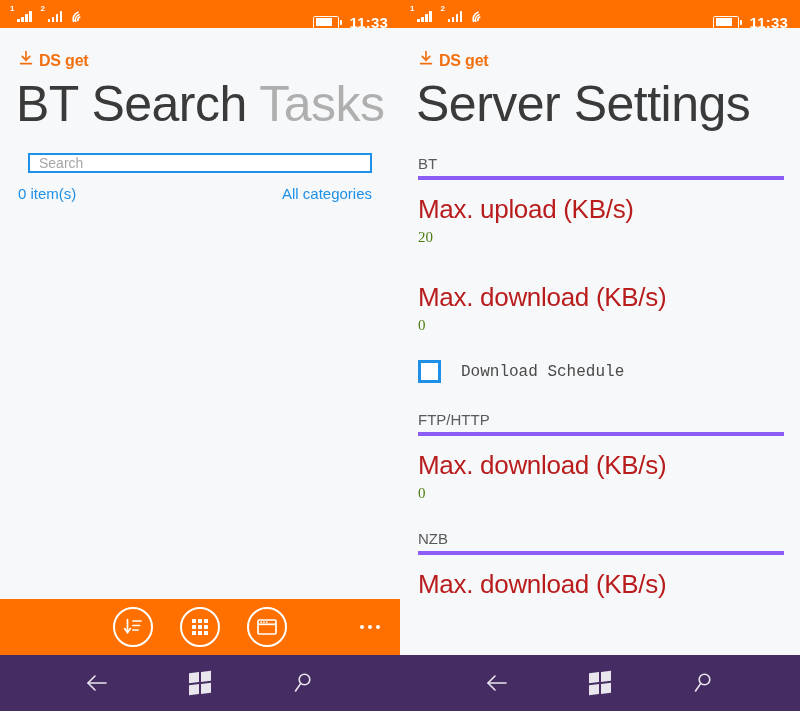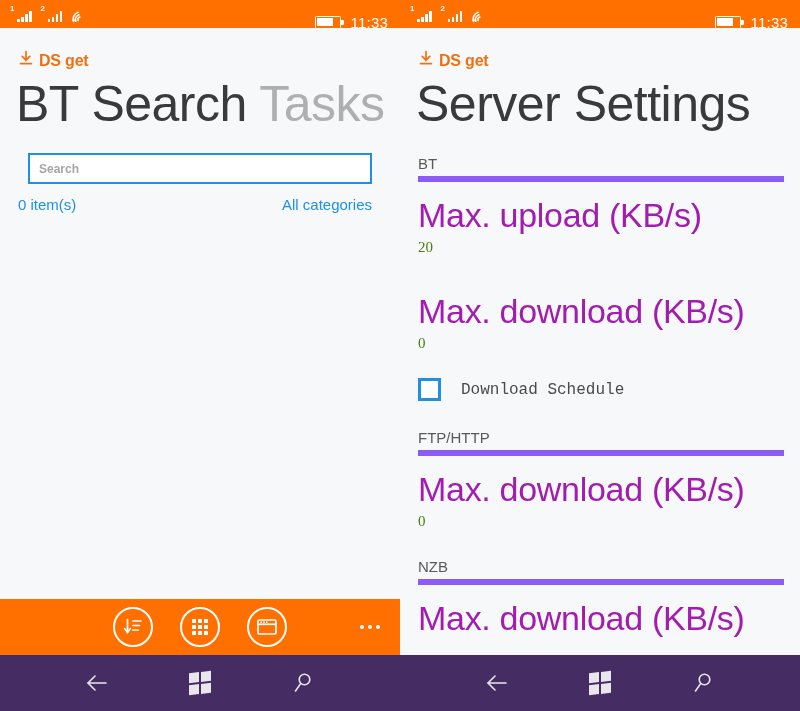--- a/index.html
+++ b/index.html
@@ -24,64 +24,64 @@
   .sb-left { display: flex; align-items: flex-end; gap: 9px; }
   .sig { position: relative; display: flex; align-items: flex-end; height: 16px; padding-left: 7px; }
   .sig .sup { position: absolute; left: 0; top: -1px; font-size: 8px; line-height: 8px; font-weight: bold; }
   .sig .bars { display: flex; align-items: flex-end; gap: 1.5px; height: 12px; }
   .sig .bars i { display: block; width: 2.5px; background: #fff; border-radius: 0.5px; }
   .sig .bars i:nth-child(1) { height: 3px; }
   .sig .bars i:nth-child(2) { height: 5.5px; }
   .sig .bars i:nth-child(3) { height: 8px; }
   .sig .bars i:nth-child(4) { height: 11px; }
   .wifi { width: 18px; height: 14px; display: flex; align-items: flex-end; }
-  .sb-right { position: absolute; right: 12px; top: 0; height: 44px; display: flex; align-items: center; gap: 10px; }
+  .sb-right { position: absolute; right: 12px; top: 0; height: 44px; display: flex; align-items: center; gap: 10px; font-weight: bold; }
   .battery { width: 26px; height: 13px; border: 1.6px solid #fff; border-radius: 1.5px; position: relative; display: flex; align-items: center; padding: 1.5px; }
   .battery::after { content: ""; position: absolute; right: -4px; top: 3.5px; width: 2.5px; height: 5px; background: #fff; border-radius: 0 1px 1px 0; }
   .battery i { display: block; height: 100%; width: 78%; background: #fff; }
   .clock { font-size: 15px; letter-spacing: 0.2px; }
 
   
   .app-logo { display: flex; align-items: center; gap: 5px; color: #F2700F; padding: 22px 0 0 18px; }
   .app-logo .name { font-size: 16px; font-weight: bold; letter-spacing: -0.2px; }
   .page-title {
     font-size: 50px; font-weight: 300; color: #3A3A3A;
     padding-left: 16px; margin-top: 2px; white-space: nowrap; line-height: 1.24;
     letter-spacing: -0.5px;
   }
   .page-title .inactive { color: #AFAFAF; margin-top: 44px; }
 
   
   .search-wrap { padding: 18px 28px 0 28px; }
   .search-input {
-    width: 100%; height: 31px; border: 2px solid #1E90E8; background: #fff;
-    font-size: 12px; font-family: "Liberation Sans", sans-serif; color: #333;
-    padding: 0 9px; outline: none; font-weight: 700;
+    width: 100%; height: 20px; border: 2px solid #1E90E8; background: #fff;
+    font-size: 14px; font-family: "Liberation Sans", sans-serif; color: #333;
+    padding: 0 9px; outline: none; font-weight: 400;
   }
   .search-input::placeholder { color: #A6A6A6; }
   .meta-row { display: flex; justify-content: space-between; padding: 12px 28px 0 18px; gap: 20px; }
   .meta-row span { color: #1E90E8; font-size: 15px; }
 
   
   .appbar {
     position: absolute; left: 0; bottom: 0; width: 400px; height: 56px;
     background: #FF7000; display: flex; align-items: center; justify-content: center; gap: 27px;
   }
   .circ-btn {
     width: 40px; height: 40px; border: 2px solid #fff; border-radius: 50%;
     display: flex; align-items: center; justify-content: center;
   }
   .ellipsis { position: absolute; right: 20px; top: 50%; transform: translateY(-50%); display: flex; gap: 4px; }
   .ellipsis i { width: 4px; height: 4px; background: #fff; border-radius: 50%; display: block; }
 
   
   .settings { padding: 12px 16px 0 18px; }
-  .sec-header { font-size: 15px; color: #5A5A5A; padding: 14px 0 4px 0; border-bottom: 6px solid #8b5cf6; }
+  .sec-header { font-size: 15px; color: #5A5A5A; padding: 14px 0 4px 0; border-bottom: 4px solid #8b5cf6; }
   .sec-header.first { padding-top: 8px; }
-  .setting-label { font-size: 34px; font-weight: 300; color: #a21caf; margin-top: 14px; letter-spacing: -0.3px; white-space: nowrap; }
+  .setting-label { font-size: 26px; font-weight: 300; color: #b91c1c; margin-top: 14px; letter-spacing: -0.3px; white-space: nowrap; }
   .setting-value { font-size: 15px; color: #4d7c0f; margin-top: 4px; font-family: Liberation Serif, serif; }
   .check-row { display: flex; align-items: center; gap: 20px; margin-top: 26px; font-family: Liberation Mono, monospace; }
   .checkbox { width: 23px; height: 23px; border: 3px solid #1E90E8; background: #fff; flex: none; }
   .check-label { font-size: 16px; color: #4A4A4A; font-weight: 300; }
   .gap-lg { height: 22px; }
   .gap-md { height: 14px; }
 
   
   .navbar { position: absolute; left: 0; bottom: 0; width: 800px; height: 56px; background: #452C63; display: flex; }
   .nav-half { width: 400px; height: 56px; display: flex; align-items: center; justify-content: space-around; padding: 0 46px; }

